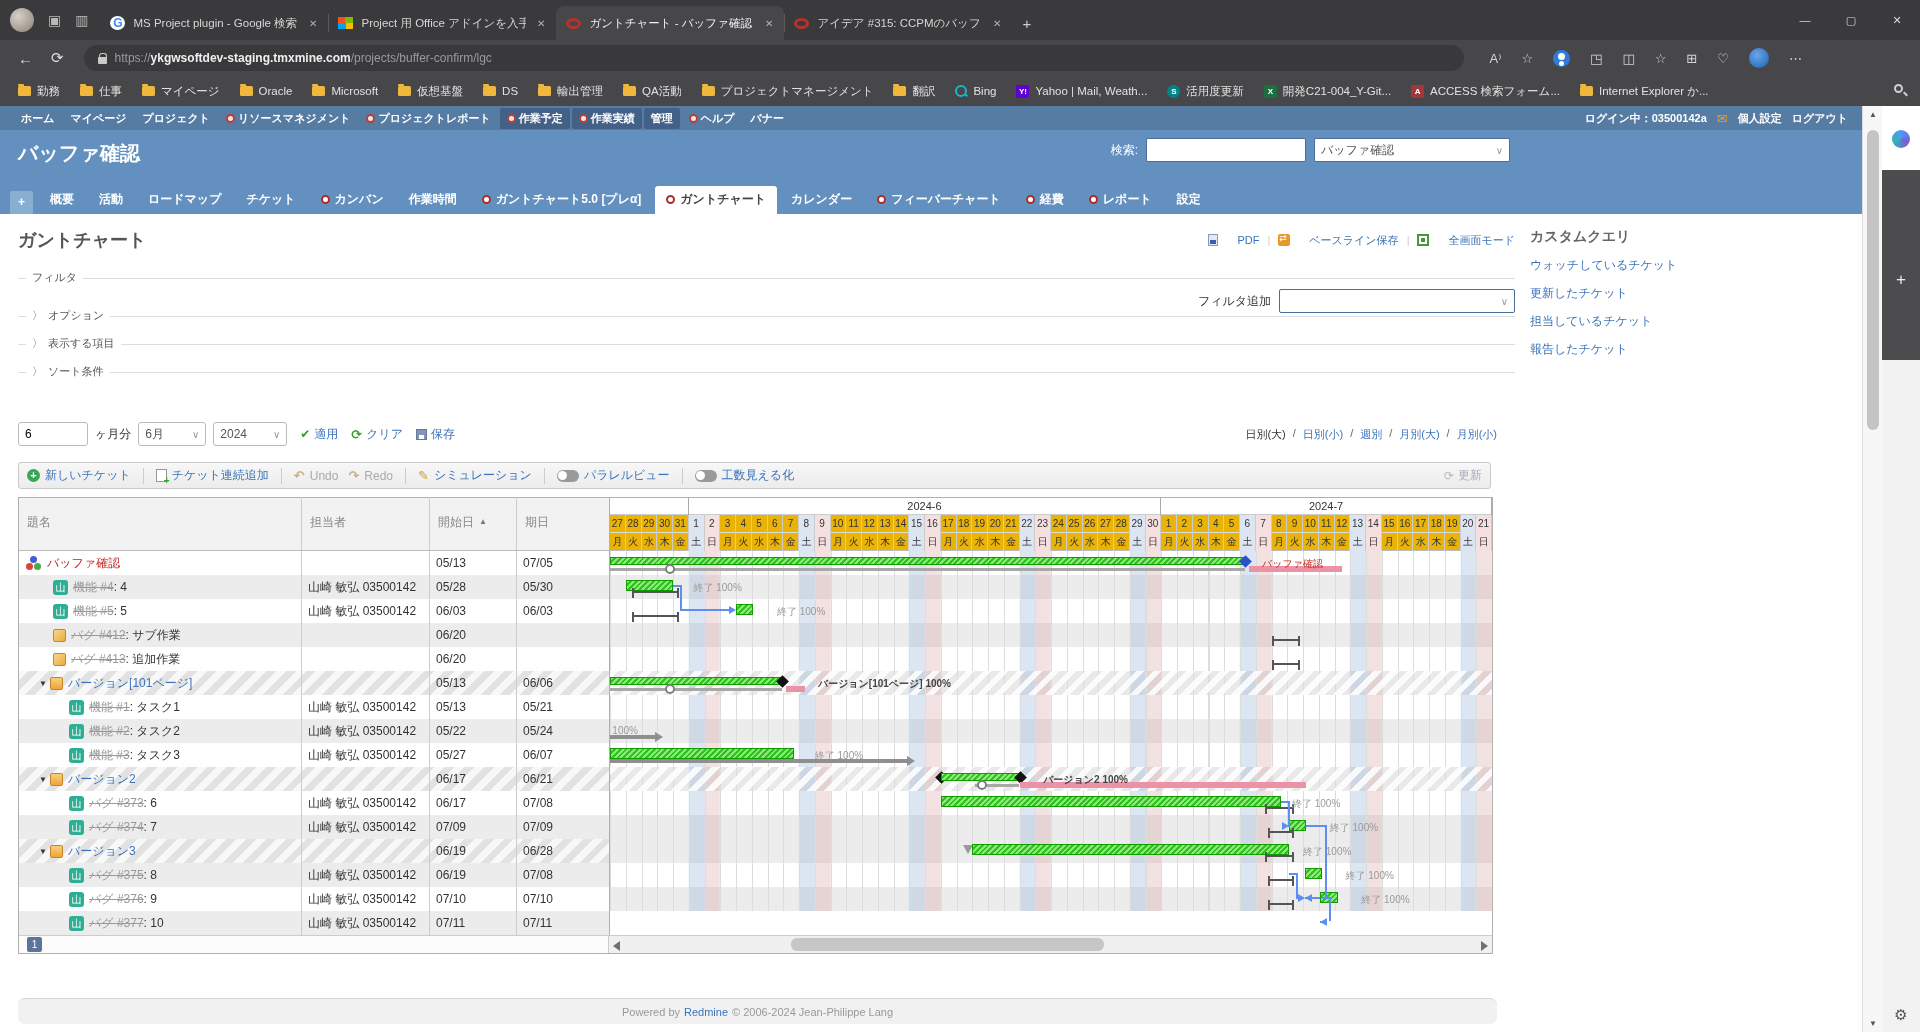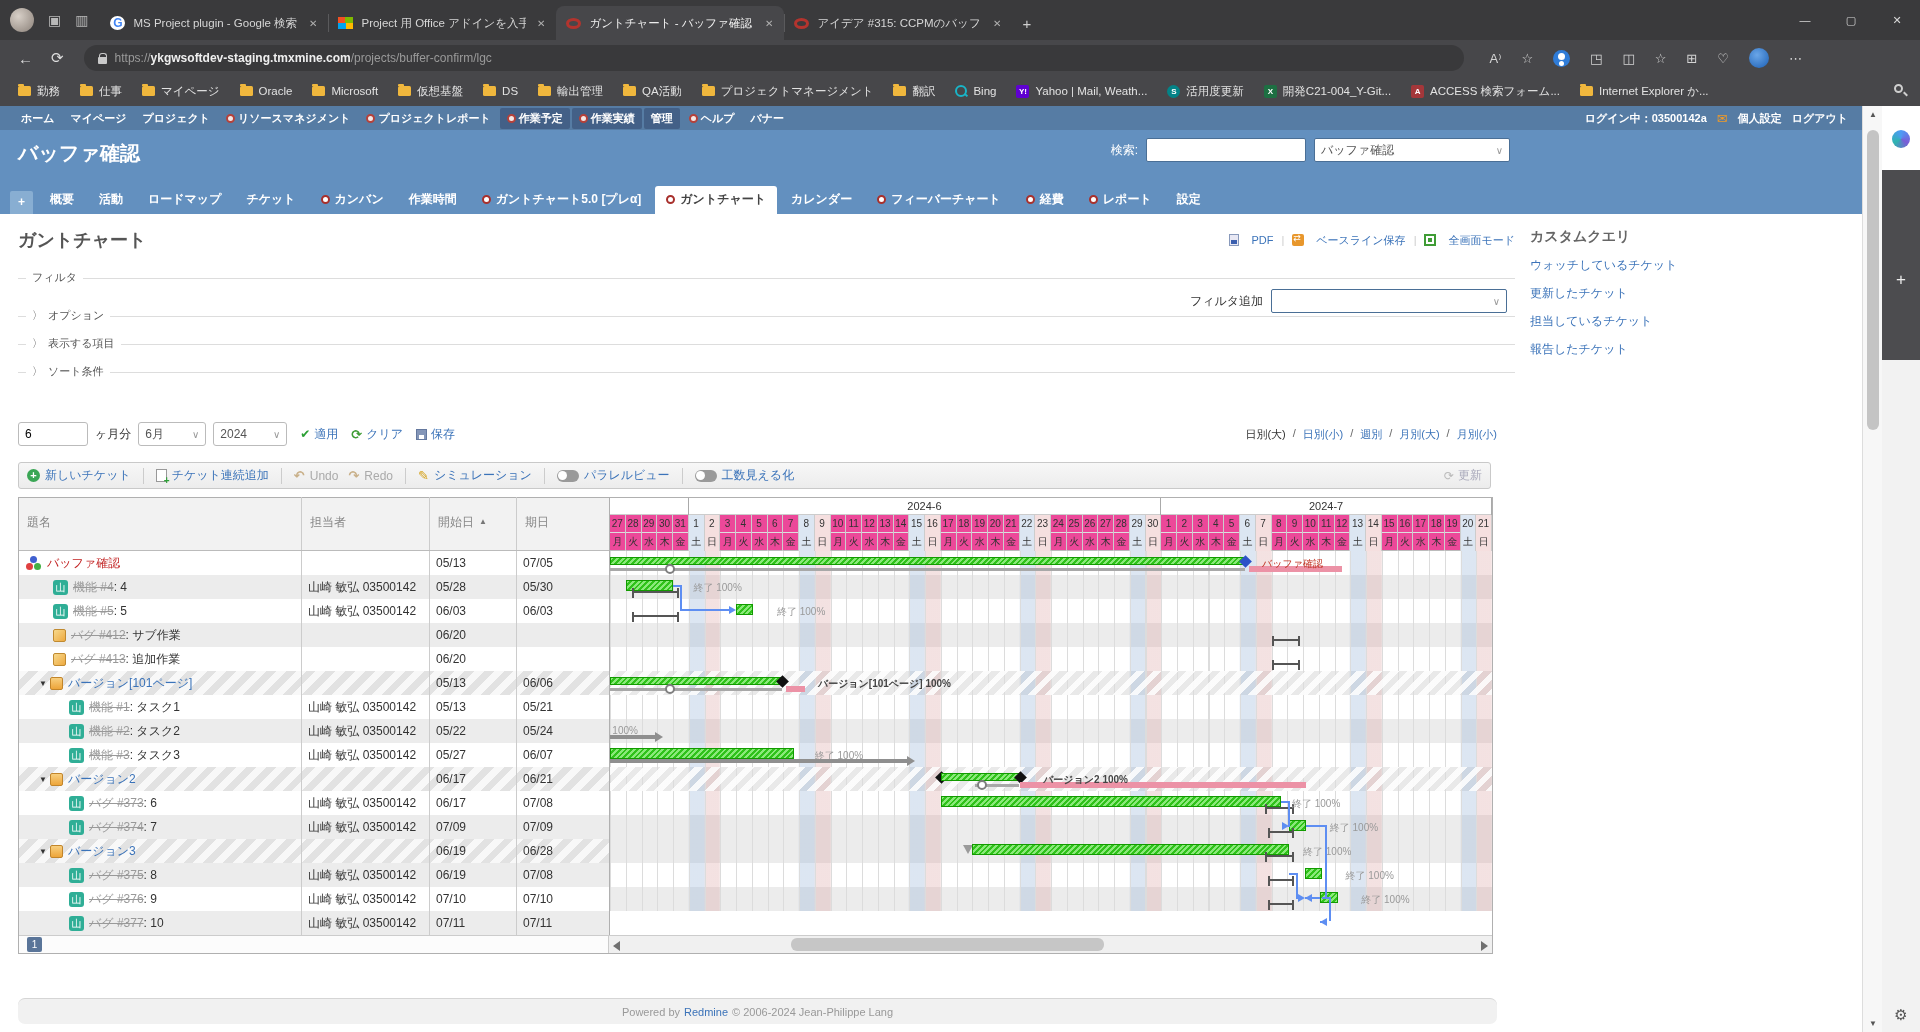--- a/index.html
+++ b/index.html
@@ -85,34 +85,34 @@
   .rtab{display:flex;align-items:center;gap:5px;padding:5px 11px 6px;color:#fff;font-size:12px;font-weight:bold;border-radius:3px 3px 0 0;white-space:nowrap;}
   .rtab .tm-ring{border-color:#a8302c;background:#fff;}
   .rtab.active{background:#fff;color:#444;}
   .rtab.add{background:#88aed2;color:#fff;padding:4px 8px 5px;margin-right:3px;border-radius:2px 2px 0 0;}
 
   #content{position:absolute;left:0;top:108px;width:1515px;padding:0 0 0 18px;}
   a, .link{color:#3B73B9;text-decoration:none;}
   #h2row{margin-top:14px;display:flex;align-items:center;}
   #h2row h2{margin:0;font-size:18px;color:#555;font-weight:bold;}
   #actions{margin-left:auto;display:flex;align-items:center;gap:8px;font-size:11px;}
-  .act{display:flex;align-items:center;gap:12px;}
+  .act{display:flex;align-items:center;gap:19px;}
   .sep{color:#ccc;}
   .ico-pdf{width:10px;height:12px;background:#e8e8f4;border:1px solid #8899bb;position:relative;}
   .ico-pdf::after{content:"";position:absolute;left:1px;bottom:1px;width:6px;height:4px;background:#3b5fae;}
   .ico-baseline{width:12px;height:12px;background:#e8972c;border-radius:2px;position:relative;}
   .ico-baseline::after{content:"⇄";position:absolute;left:1px;top:-1px;color:#fff;font-size:9px;}
   .ico-full{width:12px;height:12px;border:2px solid #3f9c35;position:relative;}
   .ico-full::after{content:"";position:absolute;left:2px;top:2px;width:4px;height:4px;background:#3f9c35;}
 
   .fieldline{border-top:1px solid #ddd;position:relative;height:28px;}
   .fieldline .legend{position:absolute;left:8px;top:-9px;background:#fff;padding:0 6px;font-size:11px;color:#555;display:flex;gap:5px;align-items:center;}
   .fieldline .legend .disc{color:#666;font-size:11px;}
   #filterline{margin-top:26px;height:8px;}
-  #addfilterrow{display:flex;justify-content:flex-end;align-items:center;gap:8px;height:30px;font-size:12px;color:#333;margin-right:8px;}
+  #addfilterrow{display:flex;justify-content:flex-end;align-items:center;gap:8px;height:30px;font-size:12px;color:#333;}
   #addfilterselect{width:236px;}
 
   #periodrow{margin-top:22px;display:flex;align-items:center;gap:7px;font-size:12px;color:#333;}
   #periodrow input{width:70px;height:24px;border:1px solid #bbb;border-radius:3px;padding:0 6px;font-size:12px;}
   .pselect{border:1px solid #bbb;border-radius:3px;}
   #monthsel{width:68px;} #yearsel{width:74px;}
   .plink{display:flex;align-items:center;gap:4px;font-size:12px;margin-left:6px;}
   .ck{color:#2ca035;font-size:12px;font-weight:bold;}
   .clr{color:#3f9c35;font-size:13px;font-weight:bold;}
   .ico-save{width:11px;height:11px;background:#8496b8;border:1px solid #64789e;position:relative;}
@@ -137,21 +137,21 @@
   
   #gantt{margin-top:8px;width:1475px;border:1px solid #b0b0b0;background:#fff;}
   #gtop{display:flex;}
   #gl{width:590px;}
   #gr{width:883px;border-left:1px solid #b0b0b0;overflow:hidden;}
   #gl-head{display:flex;height:53px;background:#f2f2f2;border-bottom:1px solid #bbb;align-items:flex-end;font-size:12px;color:#878787;}
   #gl-head .hc{padding:0 0 3px 8px;border-right:1px solid #ccc;height:53px;display:flex;align-items:center;}
   .sorticon{font-size:8px;color:#777;margin-left:5px;padding-bottom:1px;}
   #gr-months{height:17px;position:relative;border-bottom:1px solid #ccc;background:#fff;}
   #gr-months .mcell{position:absolute;top:0;height:17px;font-size:11px;color:#333;text-align:center;line-height:16px;border-right:1px solid #aaa;}
-  #gr-days,#gr-wdays{height:18px;position:relative;background:#ec4899;text-decoration:underline;}
+  #gr-days,#gr-wdays{height:18px;position:relative;background:#eab308;text-decoration:underline;}
   #gr-days{border-bottom:1px solid #ddd;}
   #gr-wdays{border-bottom:1px solid #bbb;}
   .dcell{position:absolute;top:0;height:18px;font-size:10px;color:#333;text-align:center;line-height:17px;border-right:1px solid #ccc;overflow:hidden;}
   .dcell.sat{background:#DCE6F2;} .dcell.sun{background:#F5DFDF;}
 
   #gbody{display:flex;}
   #gl-body{width:590px;}
   #gr-wrap{width:883px;border-left:1px solid #b0b0b0;}
   #gr-body{position:relative;width:882px;}
   .l-row{display:flex;height:24px;align-items:center;font-size:12px;color:#333;background:#fff;}

